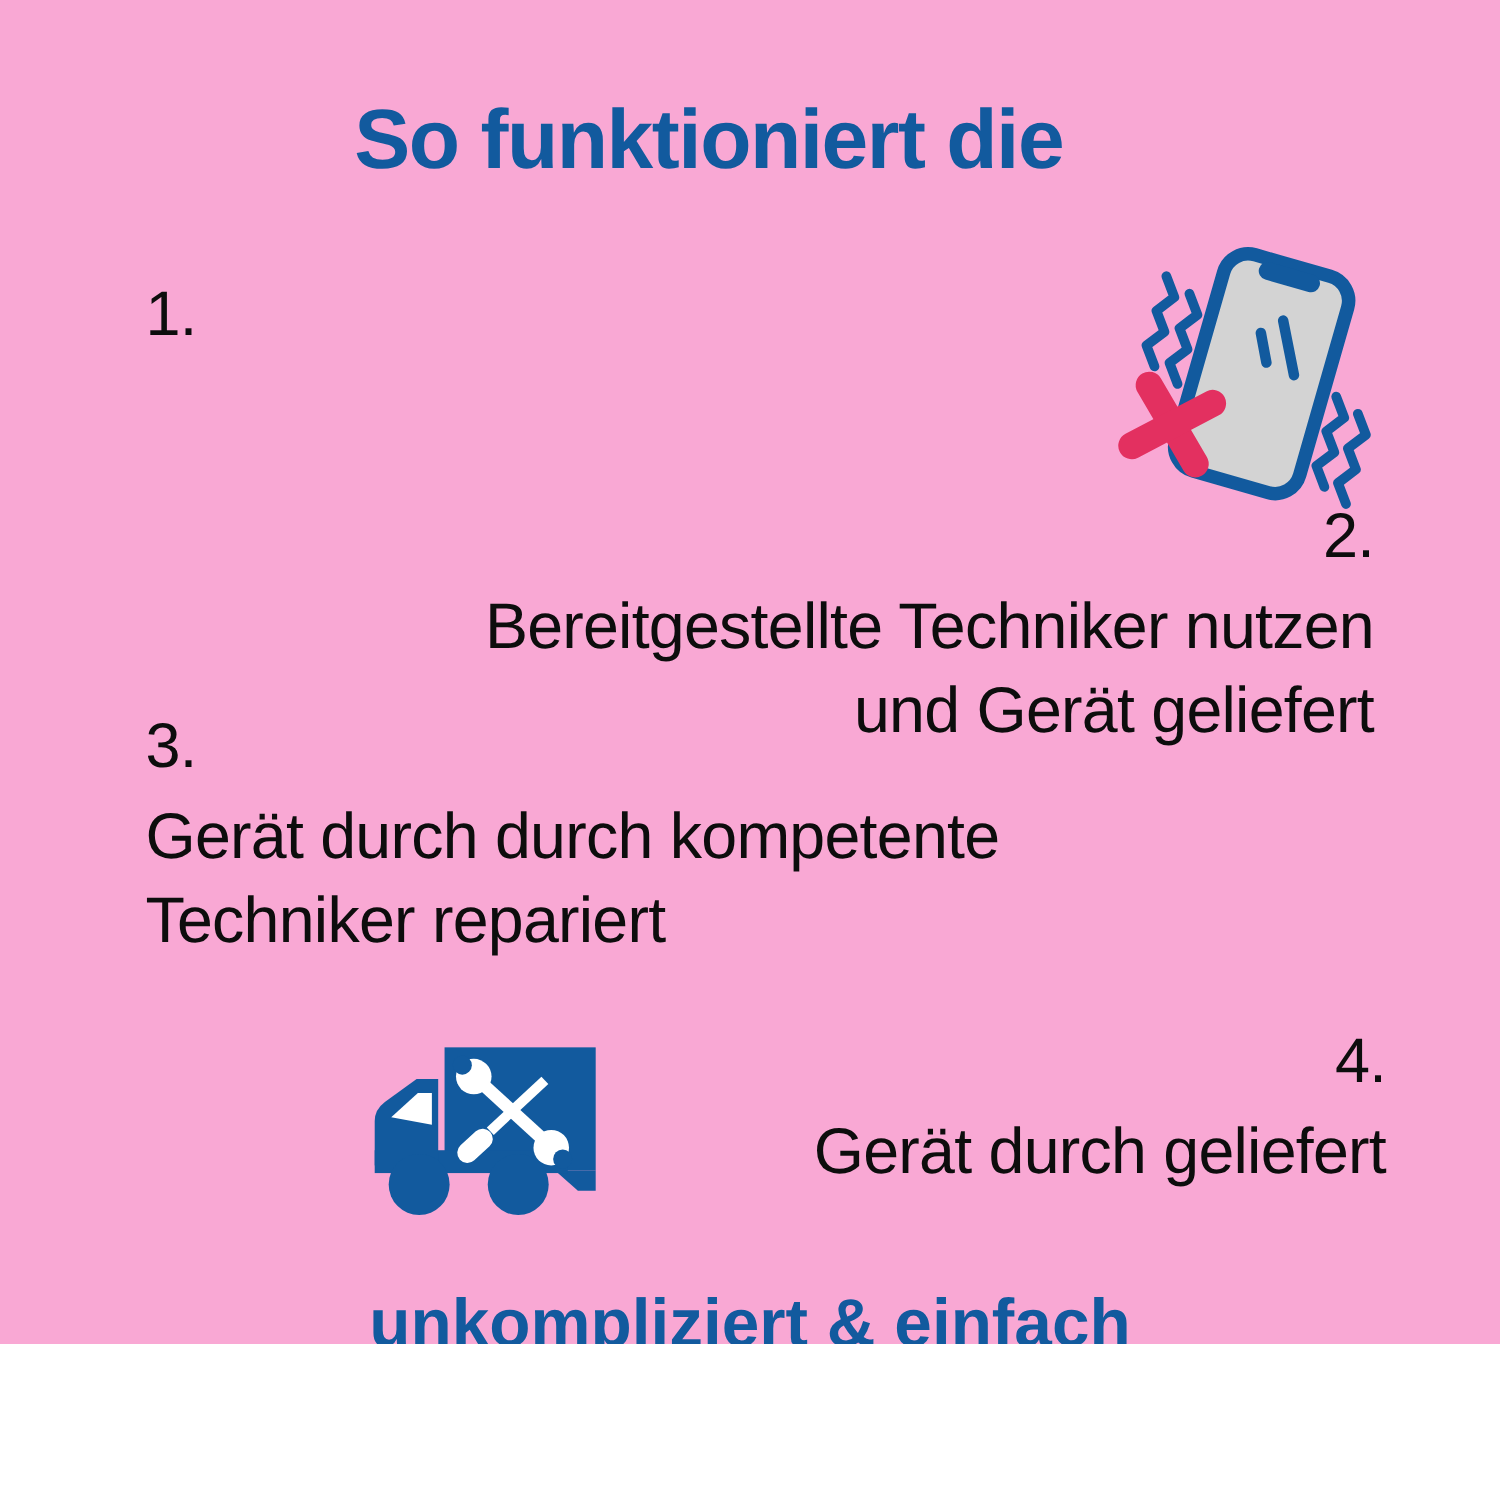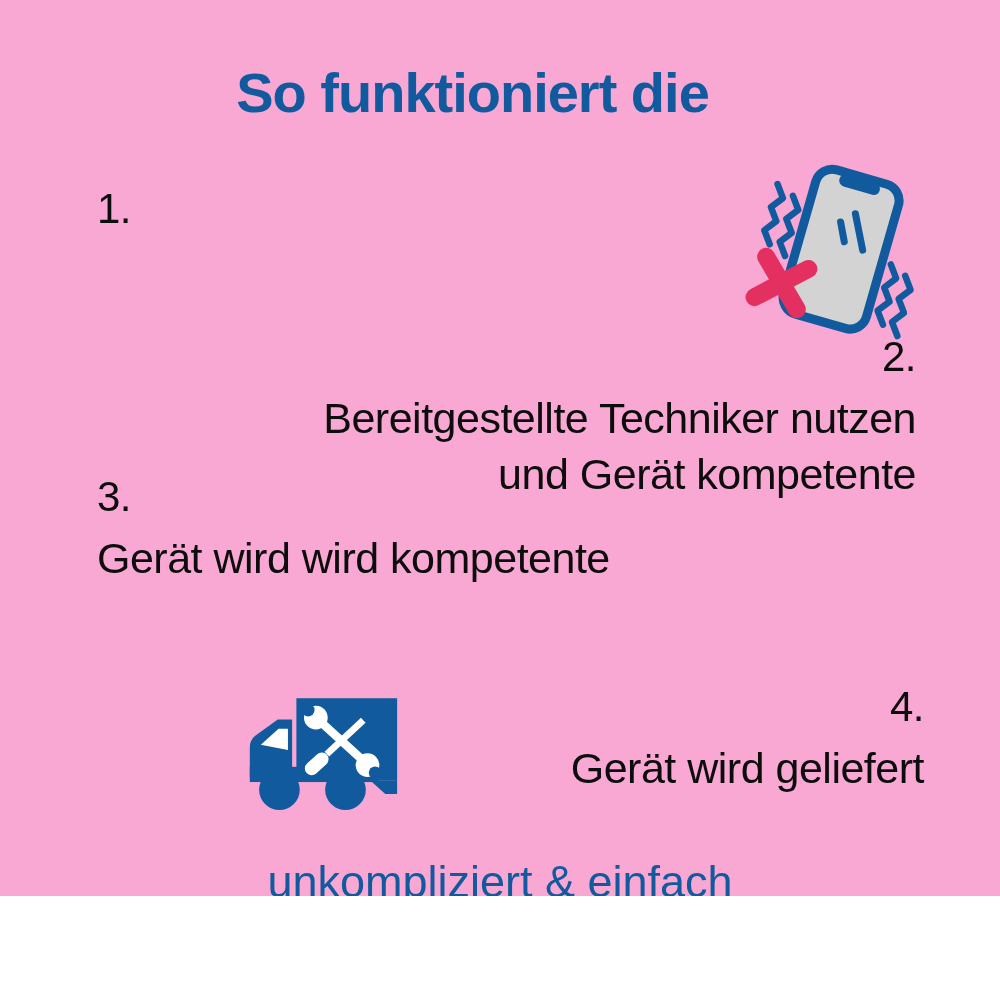--- a/index.html
+++ b/index.html
@@ -24,21 +24,21 @@
   }
   .step .num{font-size:42px;line-height:50px;margin-bottom:8px;}
   .align-left{text-align:left;}
   .align-right{text-align:right;}
   .step1{left:97px;top:184px;}
   .step2{right:84px;top:332px;}
   .step3{left:97px;top:472px;}
   .step4{right:76px;top:682px;}
   .footer{
     position:absolute;top:856px;left:0;width:100%;text-align:center;
-    color:var(--blue);font-size:45px;line-height:52px;font-weight:400;
+    color:var(--blue);font-size:45px;line-height:52px;font-weight:700;
   }
   .phone-icon{position:absolute;left:745px;top:158px;width:190px;height:190px;}
   .truck-icon{position:absolute;left:226px;top:694px;width:178px;height:127px;}
   .zig{fill:none;stroke:var(--blue);stroke-width:6.5;stroke-linecap:round;stroke-linejoin:round;}
   svg{display:block;}
 </style>
 </head>
 <body>
 
 <div class="canvas">
@@ -72,26 +72,27 @@
           <line x1="25" y1="119" x2="69" y2="161"></line>
           <line x1="69" y1="119" x2="25" y2="161"></line>
         </g>
       </g>
     </svg>
   </div>
 
   <div class="step step2 align-right">
     <div class="num">2.</div>
     <div>Bereitgestellte Techniker nutzen</div>
-    <div>und Gerät kompetente</div>
+    <div>und Gerät geliefert</div>
   </div>
 
   <div class="step step3 align-left">
     <div class="num">3.</div>
-    <div>Gerät wird wird kompetente</div>
+    <div>Gerät durch durch kompetente</div>
+    <div>Techniker repariert</div>
   </div>
 
   <div class="truck-icon">
     <svg viewBox="0 0 210 150" width="178" height="127" aria-hidden="true">
       <rect x="83" y="5" width="119" height="97" fill="#125A9E"></rect>
       <polygon points="170,102 202,102 202,118 188,118" fill="#125A9E"></polygon>
       <rect x="28" y="86" width="152" height="18" fill="#125A9E"></rect>
       <path d="M28,97 L28,63 Q28,54 36,48 L61,30 L78,30 L78,104 L35,104 Q28,104 28,97 Z" fill="#125A9E"></path>
       <polygon points="41,60 62,41 73,41 73,66" fill="#FFFFFF"></polygon>
       <circle cx="63" cy="113" r="24" fill="#125A9E"></circle>
@@ -105,18 +106,18 @@
       </g>
       <g>
         <line x1="162" y1="31" x2="119" y2="71" stroke="#FFFFFF" stroke-width="8"></line>
         <line x1="113" y1="77" x2="101" y2="88" stroke="#FFFFFF" stroke-width="16" stroke-linecap="round"></line>
       </g>
     </svg>
   </div>
 
   <div class="step step4 align-right">
     <div class="num">4.</div>
-    <div>Gerät wird geliefert</div>
+    <div>Gerät durch geliefert</div>
   </div>
 
   <div class="footer">unkompliziert &amp; einfach</div>
 
 </div>
 
 </body></html>

